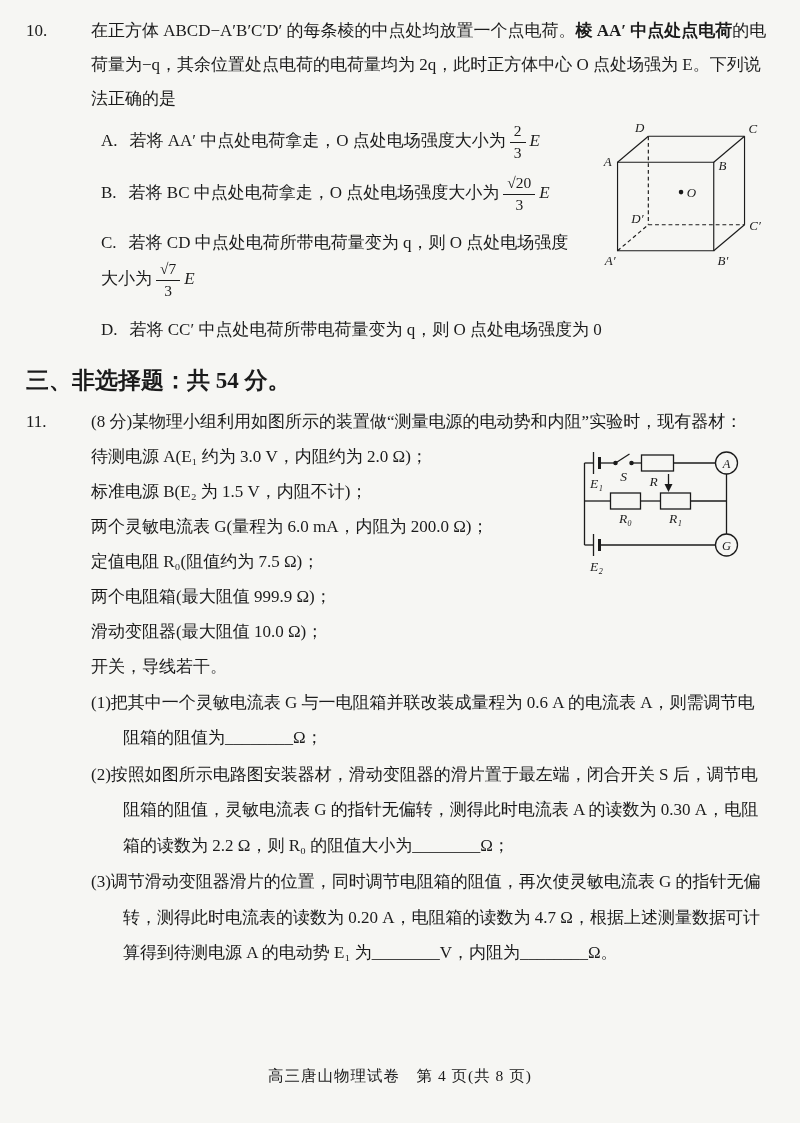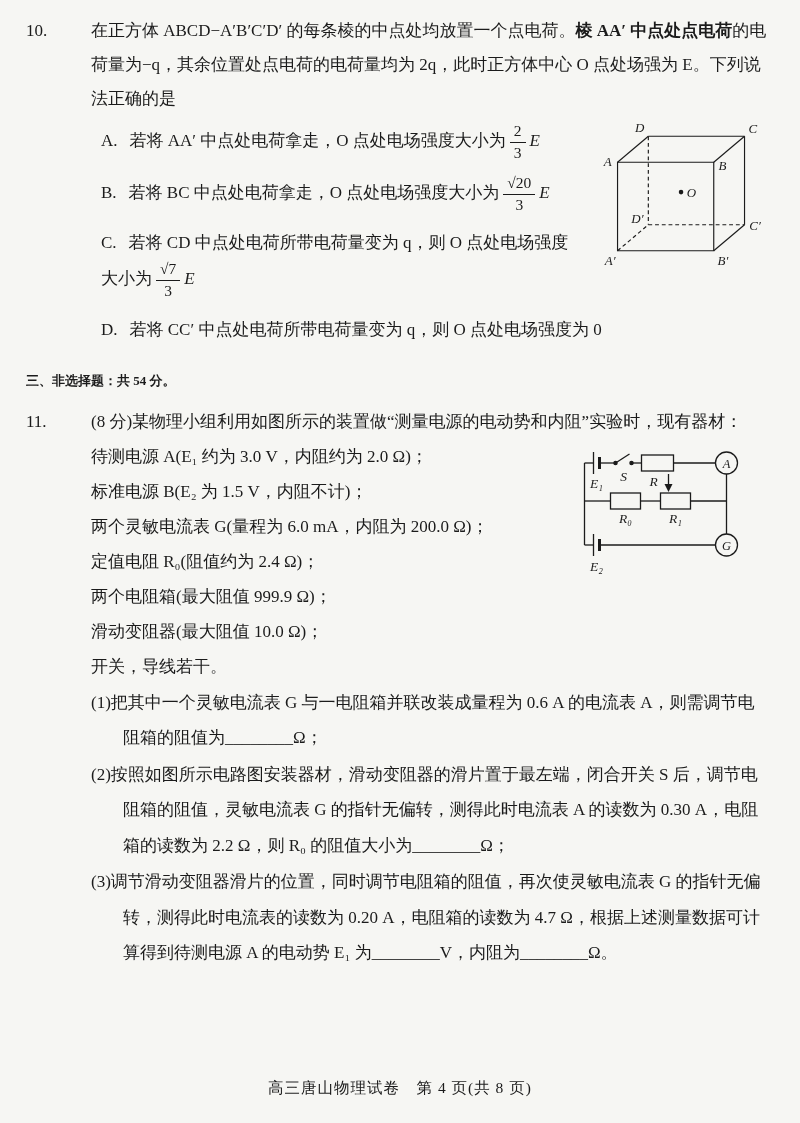--- a/index.html
+++ b/index.html
@@ -30,39 +30,39 @@
     display: inline-block;
     vertical-align: middle;
     text-align: center;
     margin: 0 4px;
     font-size: 15.5px;
     line-height: 1.2;
   }
   .frac .num { display: block; padding: 0 4px 1px; border-bottom: 1.4px solid #1b1b1b; }
   .frac .den { display: block; padding-top: 1px; }
 
-  .sec-header { font-weight: 700; font-size: 13px; line-height: 36px; margin: 4px 0 6px; }
+  .sec-header { font-weight: 700; font-size: 23px; line-height: 36px; margin: 4px 0 6px; }
 
   .equip { line-height: 35px; }
   .part { padding-left: 32px; text-indent: -32px; line-height: 35.5px; margin: 1px 0; }
 
   .cube-wrap { float: right; width: 176px; margin: 2px 0 4px 14px; }
   .circuit-wrap { float: right; width: 196px; margin: 4px 0 6px 10px; }
 
   svg { display: block; }
   svg text {
     font-family: "Liberation Serif", serif;
     fill: #1b1b1b;
   }
   .svg-var { font-style: italic; font-size: 13.5px; }
   .svg-meter { font-size: 12.5px; font-style: italic; }
 
   .footer {
     position: absolute;
-    left: 0; right: 0; bottom: 24px;
+    left: 0; right: 0; bottom: 36px;
     text-align: center;
     font-size: 15.5px;
     letter-spacing: 1px;
   }
 </style>
 </head>
 <body>
 
 <div class="page">
 
@@ -175,21 +175,21 @@
           <text class="svg-var" x="51" y="80" text-anchor="middle">R₀</text>
           <text class="svg-var" x="101" y="80" text-anchor="middle">R₁</text>
           <text class="svg-var" x="22" y="128" text-anchor="middle">E₂</text>
           <text class="svg-meter" x="152" y="107" text-anchor="middle">G</text>
         </svg>
       </div>
 
       <p class="equip">待测电源 A(E₁ 约为 3.0 V，内阻约为 2.0 Ω)；</p>
       <p class="equip">标准电源 B(E₂ 为 1.5 V，内阻不计)；</p>
       <p class="equip">两个灵敏电流表 G(量程为 6.0 mA，内阻为 200.0 Ω)；</p>
-      <p class="equip">定值电阻 R₀(阻值约为 2.4 Ω)；</p>
+      <p class="equip">定值电阻 R₀(阻值约为 7.5 Ω)；</p>
       <p class="equip">两个电阻箱(最大阻值 999.9 Ω)；</p>
       <p class="equip">滑动变阻器(最大阻值 10.0 Ω)；</p>
       <p class="equip">开关，导线若干。</p>
 
       <p class="part">(1)把其中一个灵敏电流表 G 与一电阻箱并联改装成量程为 0.6 A 的电流表 A，则需调节电阻箱的阻值为________Ω；</p>
       <p class="part">(2)按照如图所示电路图安装器材，滑动变阻器的滑片置于最左端，闭合开关 S 后，调节电阻箱的阻值，灵敏电流表 G 的指针无偏转，测得此时电流表 A 的读数为 0.30 A，电阻箱的读数为 2.2 Ω，则 R₀ 的阻值大小为________Ω；</p>
       <p class="part">(3)调节滑动变阻器滑片的位置，同时调节电阻箱的阻值，再次使灵敏电流表 G 的指针无偏转，测得此时电流表的读数为 0.20 A，电阻箱的读数为 4.7 Ω，根据上述测量数据可计算得到待测电源 A 的电动势 E₁ 为________V，内阻为________Ω。</p>
     </div>
   </div>
 

